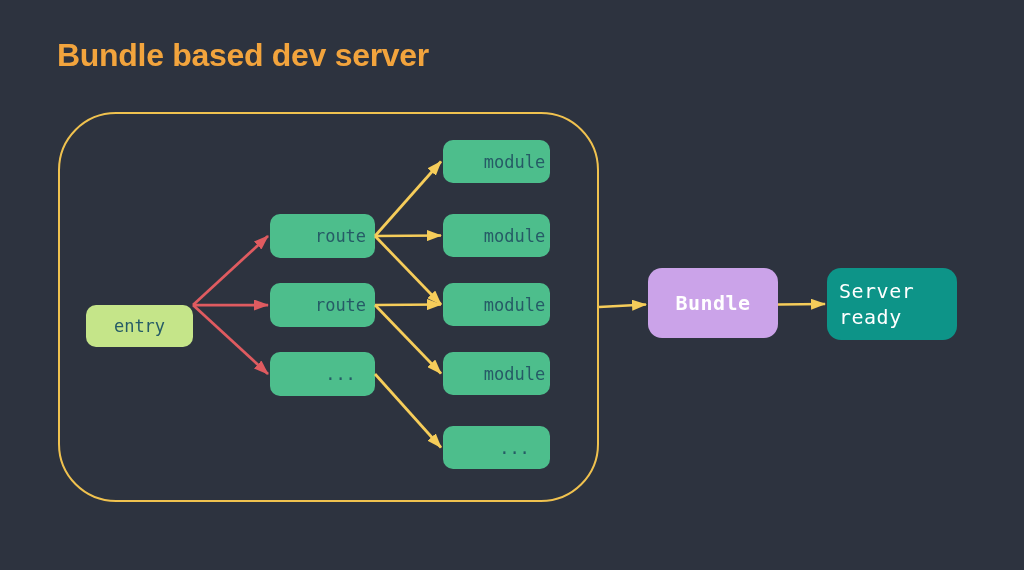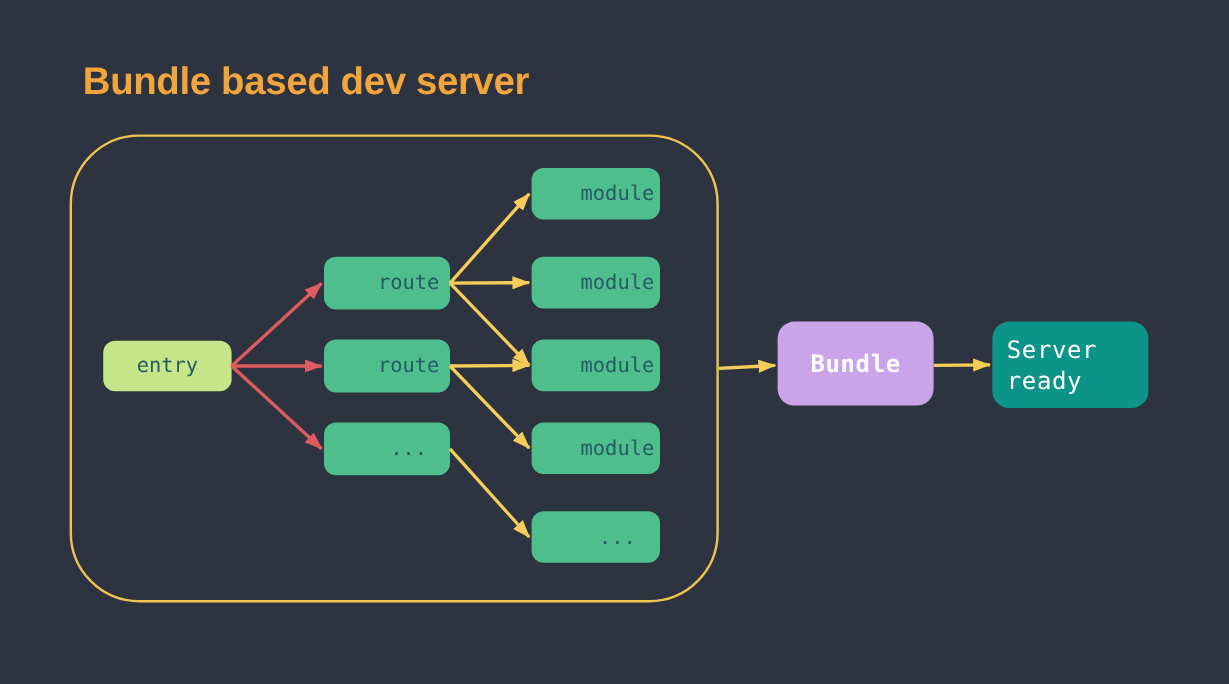--- a/index.html
+++ b/index.html
@@ -3,39 +3,39 @@
 <meta charset="utf-8">
 <style>
   html,body{margin:0;padding:0;}
   body{
     width:1024px;height:570px;overflow:hidden;
     background:var(--background,#2d333f);
     font-family:"Liberation Sans",sans-serif;
   }
   .slide{position:relative;width:1024px;height:570px;background:var(--background,#2d333f);}
   .title{
-    position:absolute;left:57px;top:37px;margin:12px;
+    position:absolute;left:57px;top:37px;margin:0;
     font-size:32px;font-weight:700;letter-spacing:-0.3px;
     color:var(--title,#f2a43d);
     font-family:"Liberation Sans",sans-serif;
   }
   .container{
     position:absolute;left:58px;top:112px;width:541px;height:390px;
     border:2.5px solid var(--container_border,#f0c24f);
     border-radius:58px;box-sizing:border-box;
   }
   .node{
     position:absolute;display:flex;align-items:center;justify-content:center;
     box-sizing:border-box;
     font-family:"DejaVu Sans Mono","Liberation Mono",monospace;
     white-space:pre-wrap;
   }
   .n-entry{
     background:var(--entry_bg,#c5e589);color:var(--node_text,#265b66);
-    border-radius:10px;font-size:17px;
+    border-radius:10px;font-size:17px;margin-top:21px;
   }
   .n-green{
     background:var(--node_bg,#4dbe8c);color:var(--node_text,#265b66);
     border-radius:10px;font-size:17px;padding-left:36px;
   }
   .n-bundle{
     background:var(--bundle_bg,#cba3e9);color:var(--light_text,#ffffff);
     border-radius:14px;font-size:20px;font-weight:700;letter-spacing:0.5px;
   }
   .n-server{

